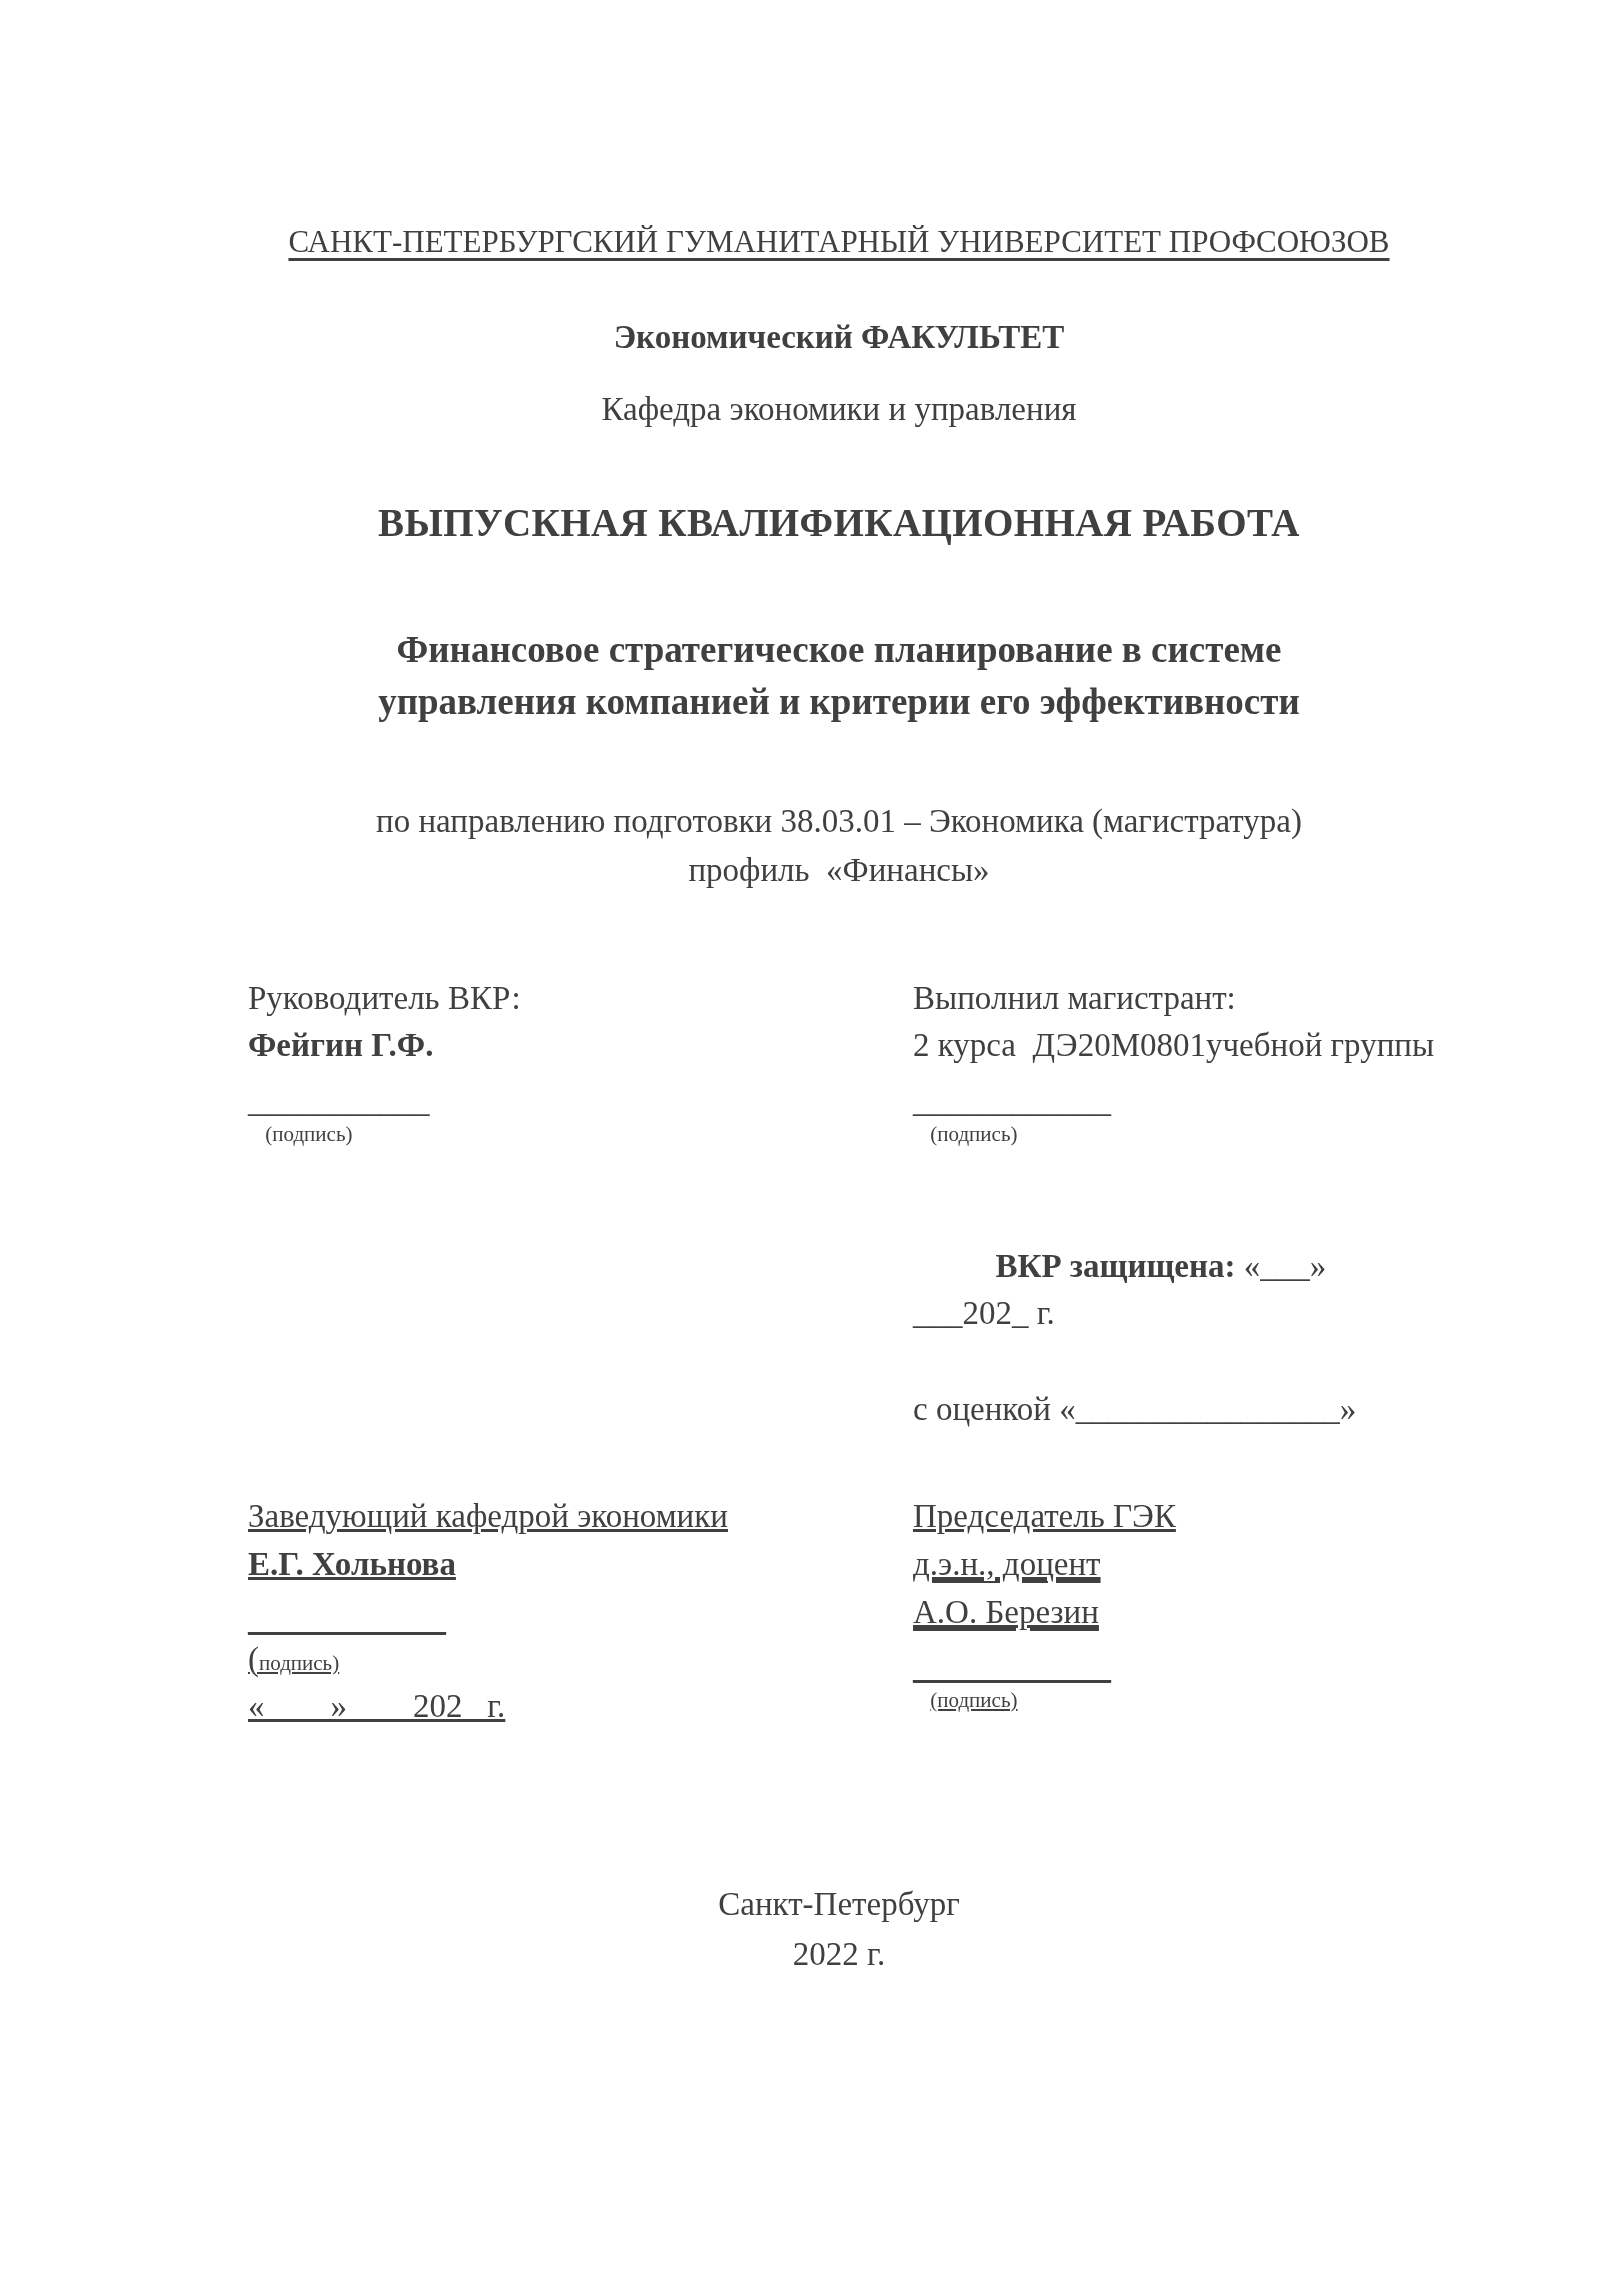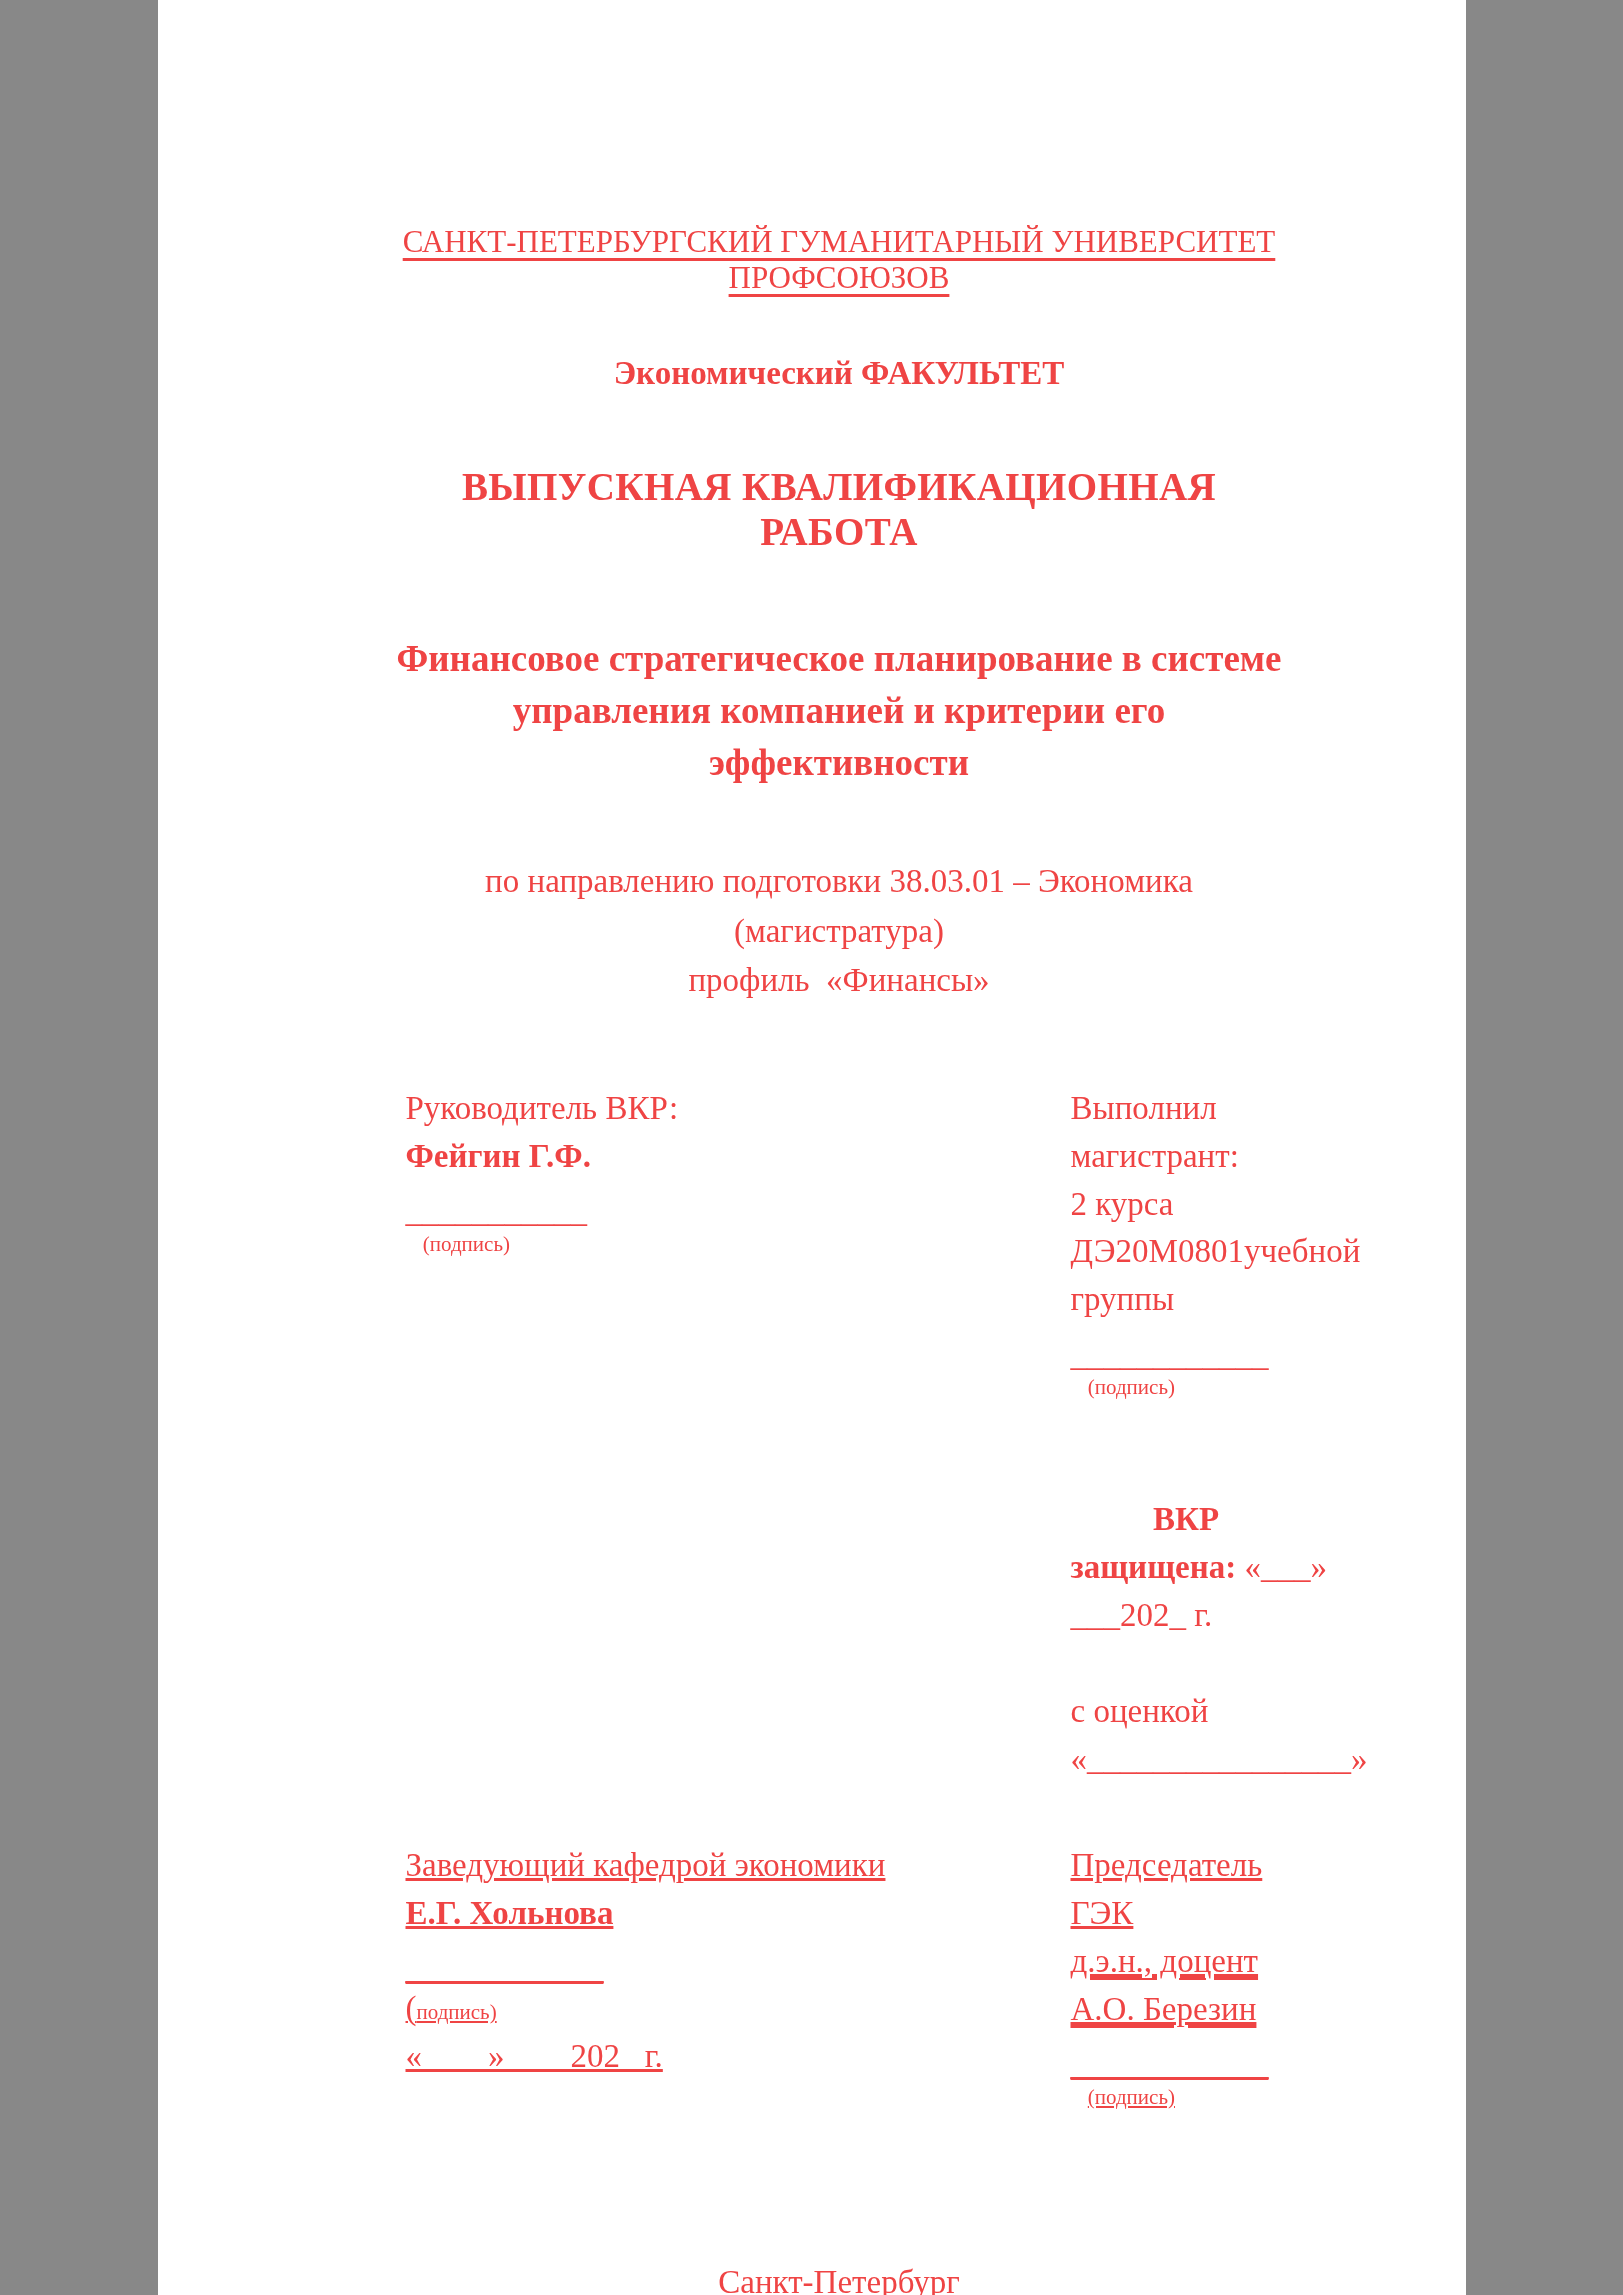--- a/index.html
+++ b/index.html
@@ -1,23 +1,23 @@
 <!DOCTYPE html>
 <html style="font-size:12.6px"><head>
 <meta charset="utf-8">
 <style>
   * { box-sizing: border-box; }
   html, body { margin: 0; padding: 0; background: #888; }
   .page {
     position: relative;
-    width: 1308px;
+    width: 1623px;
     height: 2295px;
     margin: 0 auto;
     background: #ffffff;
-    color: #ef4444;
+    color: #404040;
     font-family: "Liberation Serif", "DejaVu Serif", serif;
     font-size: 33px;
     padding: 224px 181px 0 236px;
     overflow: hidden;
   }
   .center { text-align: center; }
   .prewrap { white-space: pre-wrap; }
 
   .university {
     font-size: 31px;
@@ -87,20 +87,21 @@
 </style>
 </head>
 <body>
 
 <div class="page">
 
   <div class="center university">САНКТ-ПЕТЕРБУРГСКИЙ ГУМАНИТАРНЫЙ УНИВЕРСИТЕТ ПРОФСОЮЗОВ</div>
 
   <div class="center faculty">Экономический ФАКУЛЬТЕТ</div>
 
+  <div class="center department">Кафедра экономики и управления</div>
 
   <div class="center work-type">ВЫПУСКНАЯ КВАЛИФИКАЦИОННАЯ РАБОТА</div>
 
   <div class="center thesis-title">
     <div>Финансовое стратегическое планирование в системе</div>
     <div>управления компанией и критерии его эффективности</div>
   </div>
 
   <div class="center program-block">
     <div class="prewrap">по направлению подготовки 38.03.01 – Экономика (магистратура)</div>

